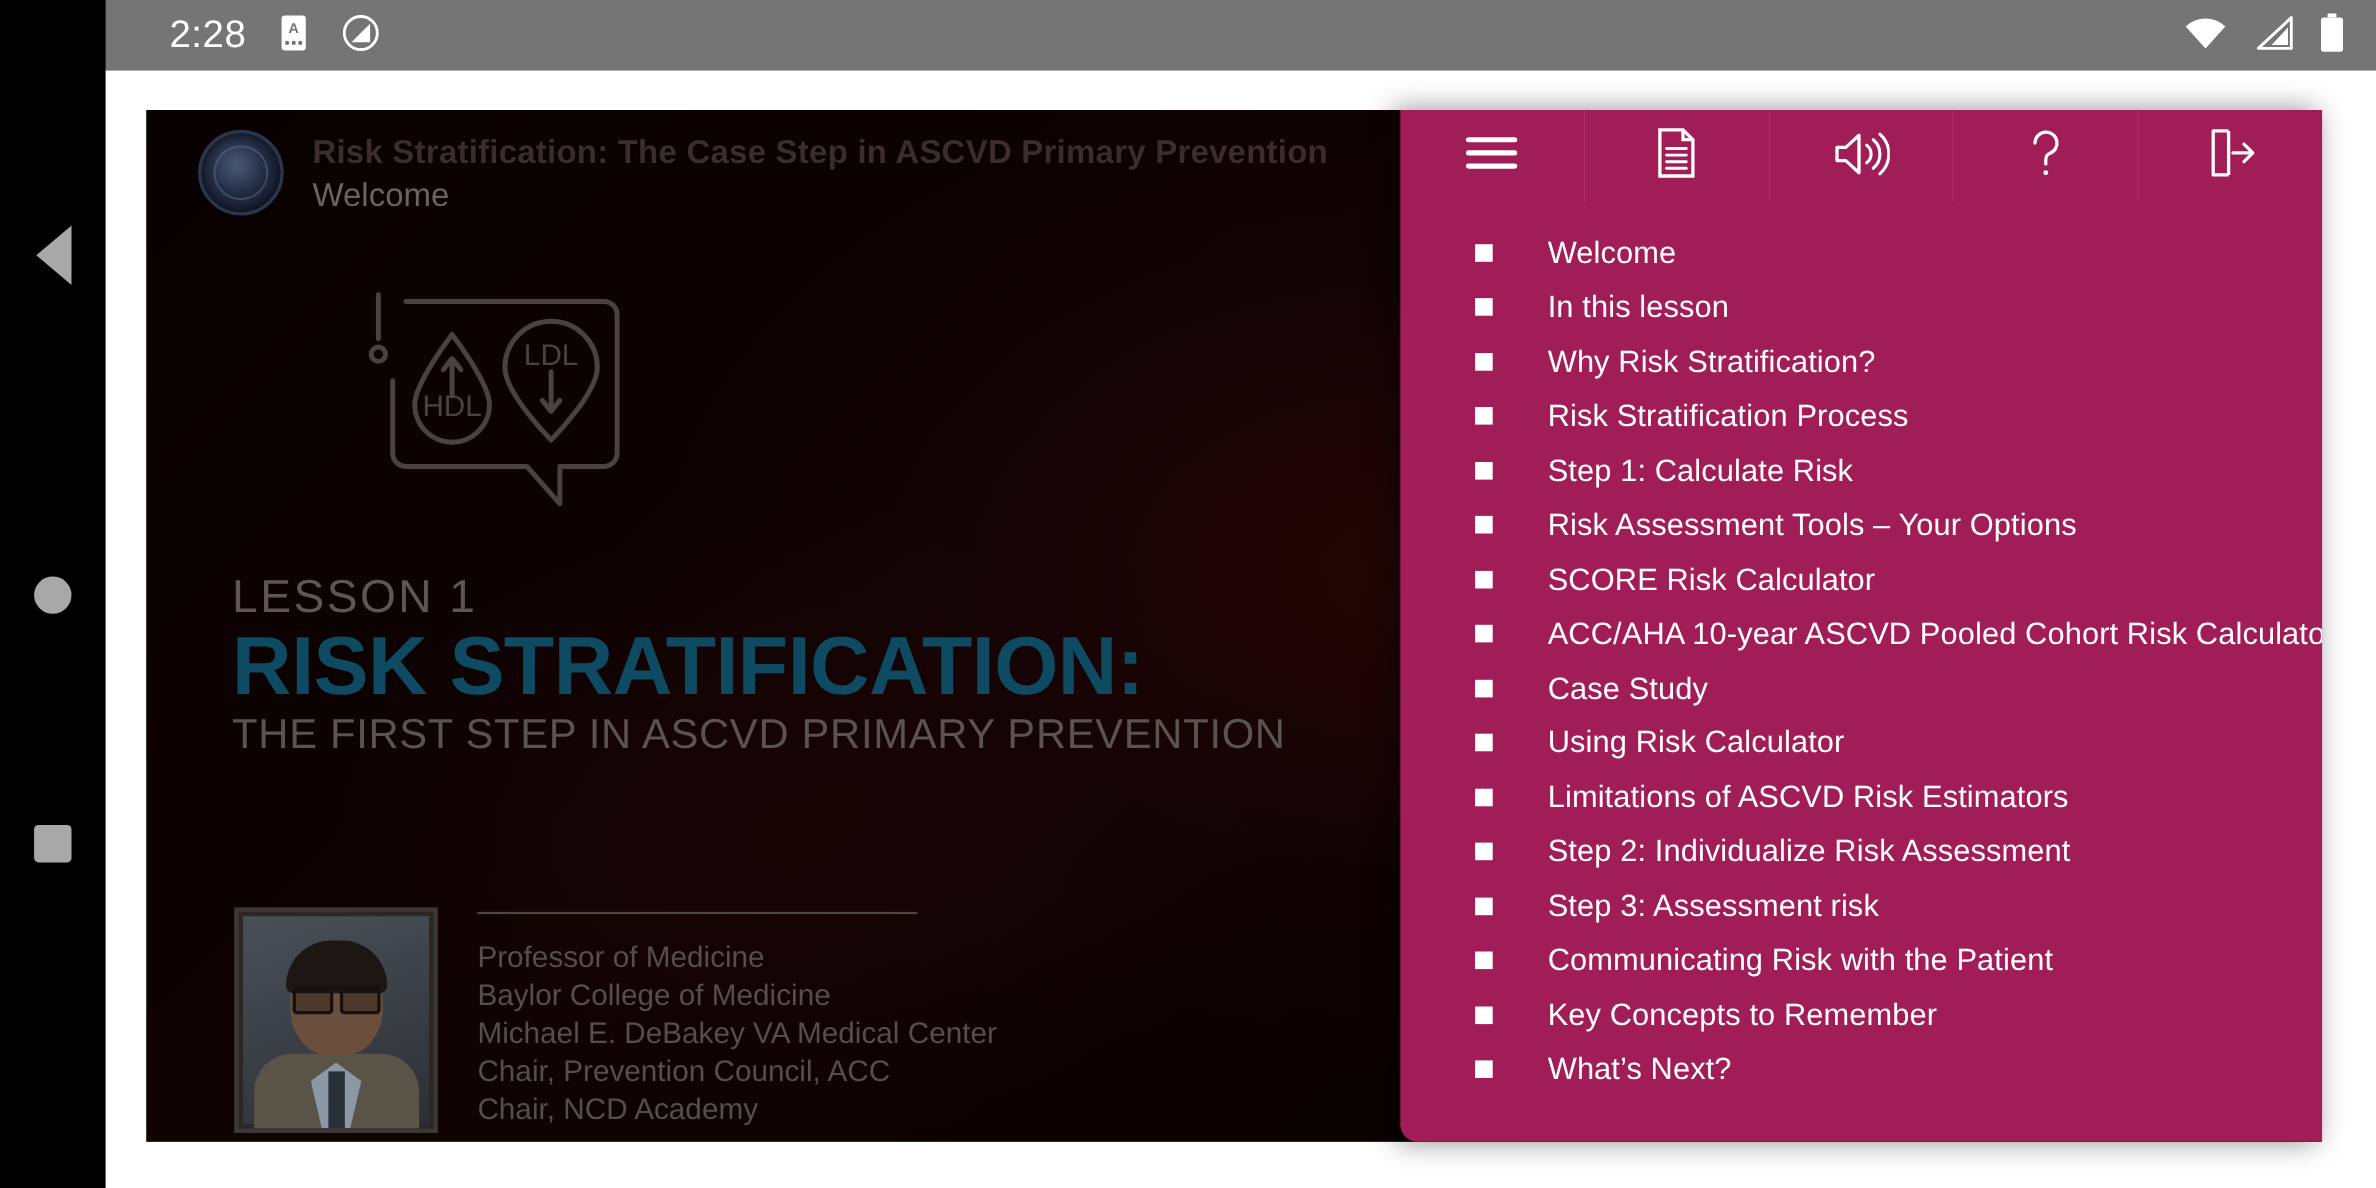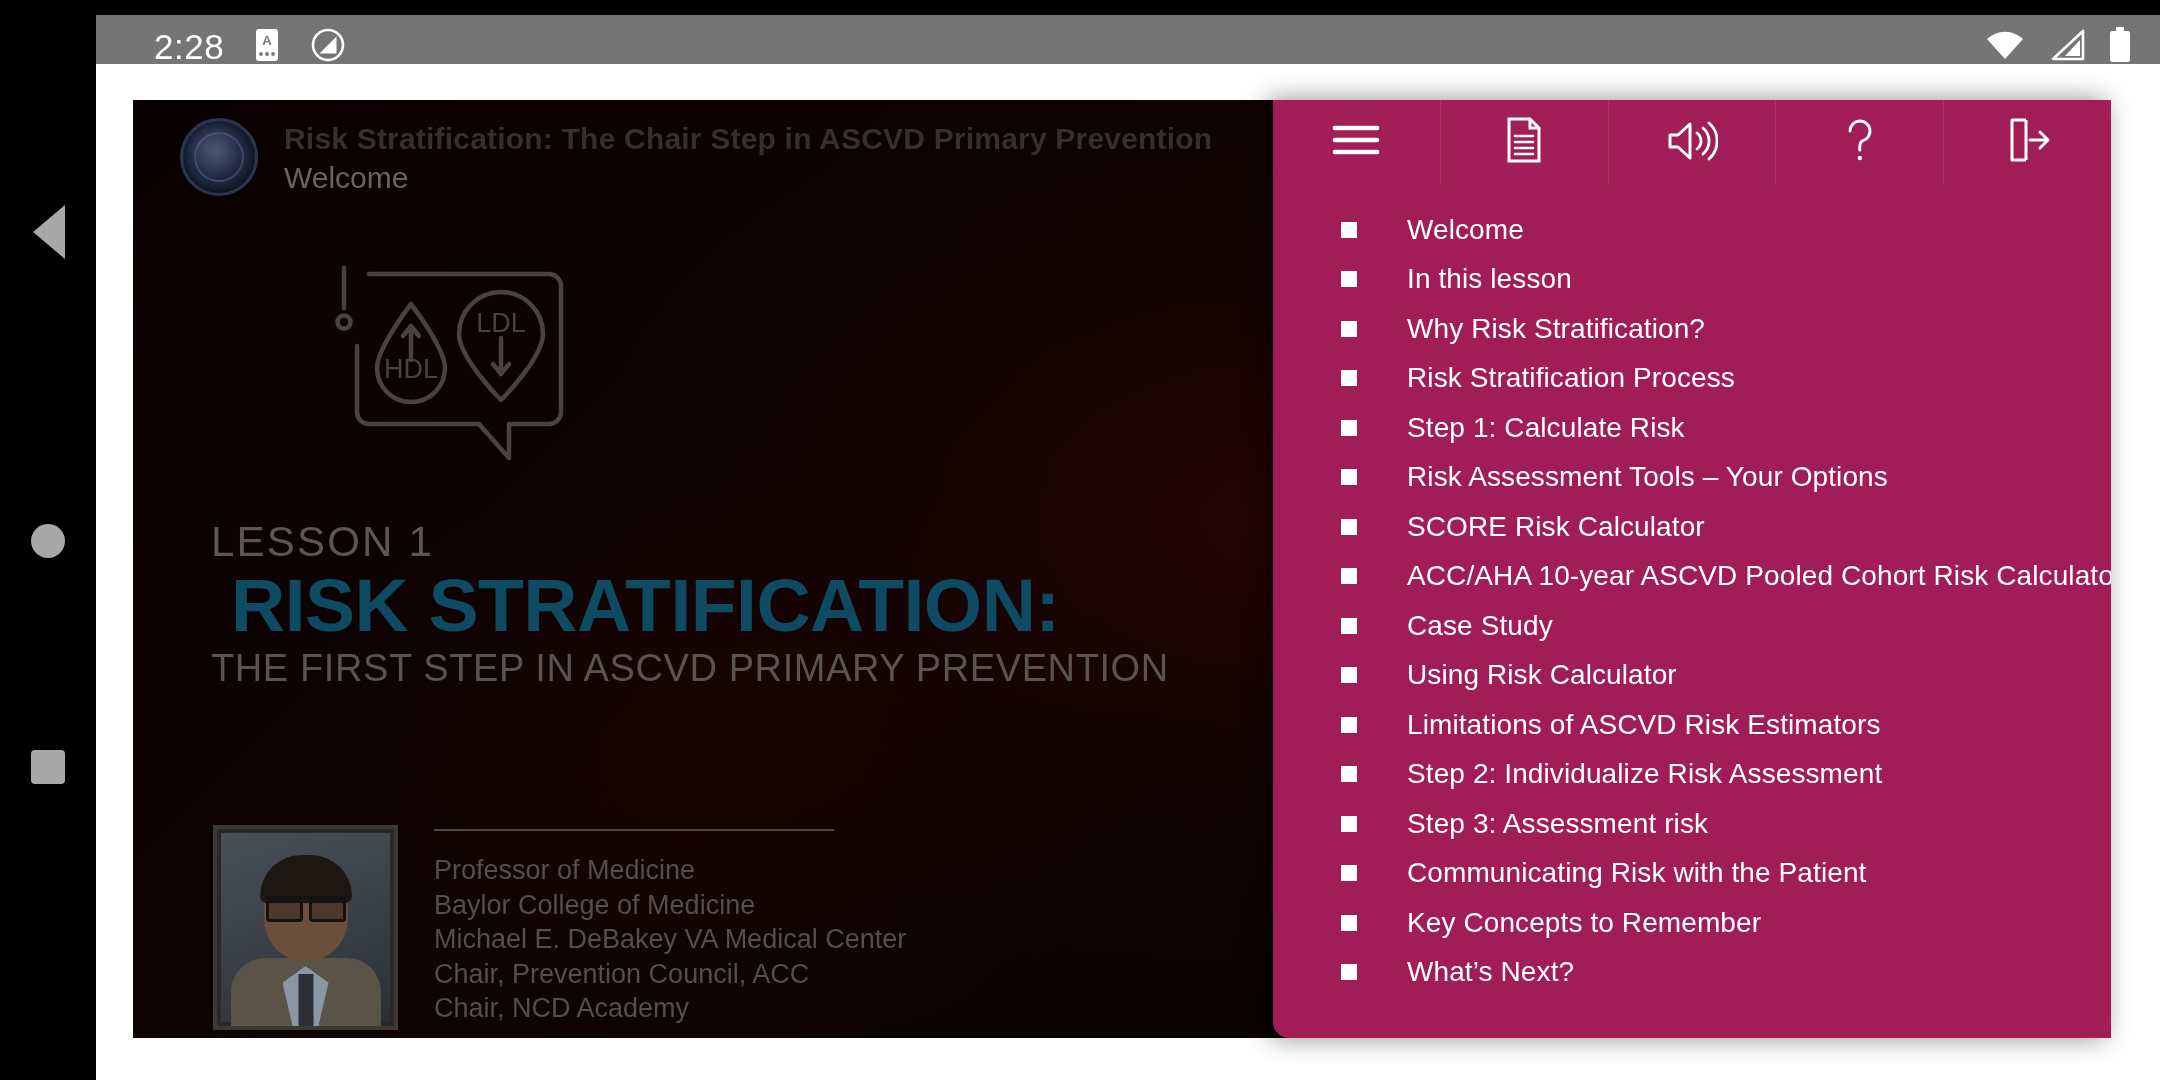--- a/index.html
+++ b/index.html
@@ -23,21 +23,21 @@
   }
   #nav-recents {
     position:absolute; left:31px; top:750px;
     width:34px; height:34px; border-radius:4px; background:#a8a8a8;
   }
 
   
   #status-bar {
     position:absolute; left:96px; top:0; width:2064px; height:64px;
     background:#757575; display:flex; align-items:center;
-    padding:0 28px 0 58px; color:#fff;margin-top:15px;
+    padding:0 28px 0 58px; color:#fff;
   }
   #status-left { display:flex; align-items:center; gap:28px; }
   #status-time { font-size:35px; font-weight:400; letter-spacing:.5px; }
   .sb-icon { display:block; }
   #status-right { margin-left:auto; display:flex; align-items:center; gap:22px; }
 
   
   #page-bg { position:absolute; left:96px; top:64px; width:2064px; height:1016px; background:#fff; }
 
   
@@ -76,21 +76,21 @@
   
   #hdl-ldl-illustration { position:absolute; left:200px; top:160px; width:250px; height:220px; opacity:.62; }
 
   
   #title-block { position:absolute; left:78px; top:418px; }
   #lesson-eyebrow {
     font-size:42px; letter-spacing:2.2px; color:#5d5651; font-weight:400;
   }
   #lesson-title {
     font-size:75px; font-weight:700; letter-spacing:-.5px; line-height:1.0;
-    color:#0f4a63; margin-top:2px;margin-left:20px;
+    color:#0f4a63; margin-top:2px;
   }
   #lesson-tagline {
     font-size:38px; letter-spacing:.6px; color:#5a534f; margin-top:4px; font-weight:400;
   }
 
   
   #presenter-block { position:absolute; left:80px; top:725px; display:flex; gap:36px; }
   #presenter-photo-wrap { width:185px; flex:none; }
   #presenter-photo {
     width:185px; height:205px; background:#2a2725; border:4px solid #3b3835;
@@ -187,21 +187,21 @@
   </div>
 
   <div id="page-bg"></div>
 
   <div id="slide">
     <div id="slide-dark-veil"></div>
 
     <div id="slide-header">
       <div id="acc-logo"></div>
       <div id="header-text">
-        <div id="course-title">Risk Stratification: The Chair Step in ASCVD Primary Prevention</div>
+        <div id="course-title">Risk Stratification: The Case Step in ASCVD Primary Prevention</div>
         <div id="lesson-subtitle">Welcome</div>
       </div>
     </div>
 
     <div id="hdl-ldl-illustration">
       <svg width="250" height="220" viewBox="0 0 250 220">
         <g fill="none" stroke="#6f6a66" stroke-width="4.5" stroke-linecap="round" stroke-linejoin="round">
 
           <line x1="11" y1="8" x2="11" y2="48"></line>
           <circle cx="11" cy="62" r="6.5"></circle>

